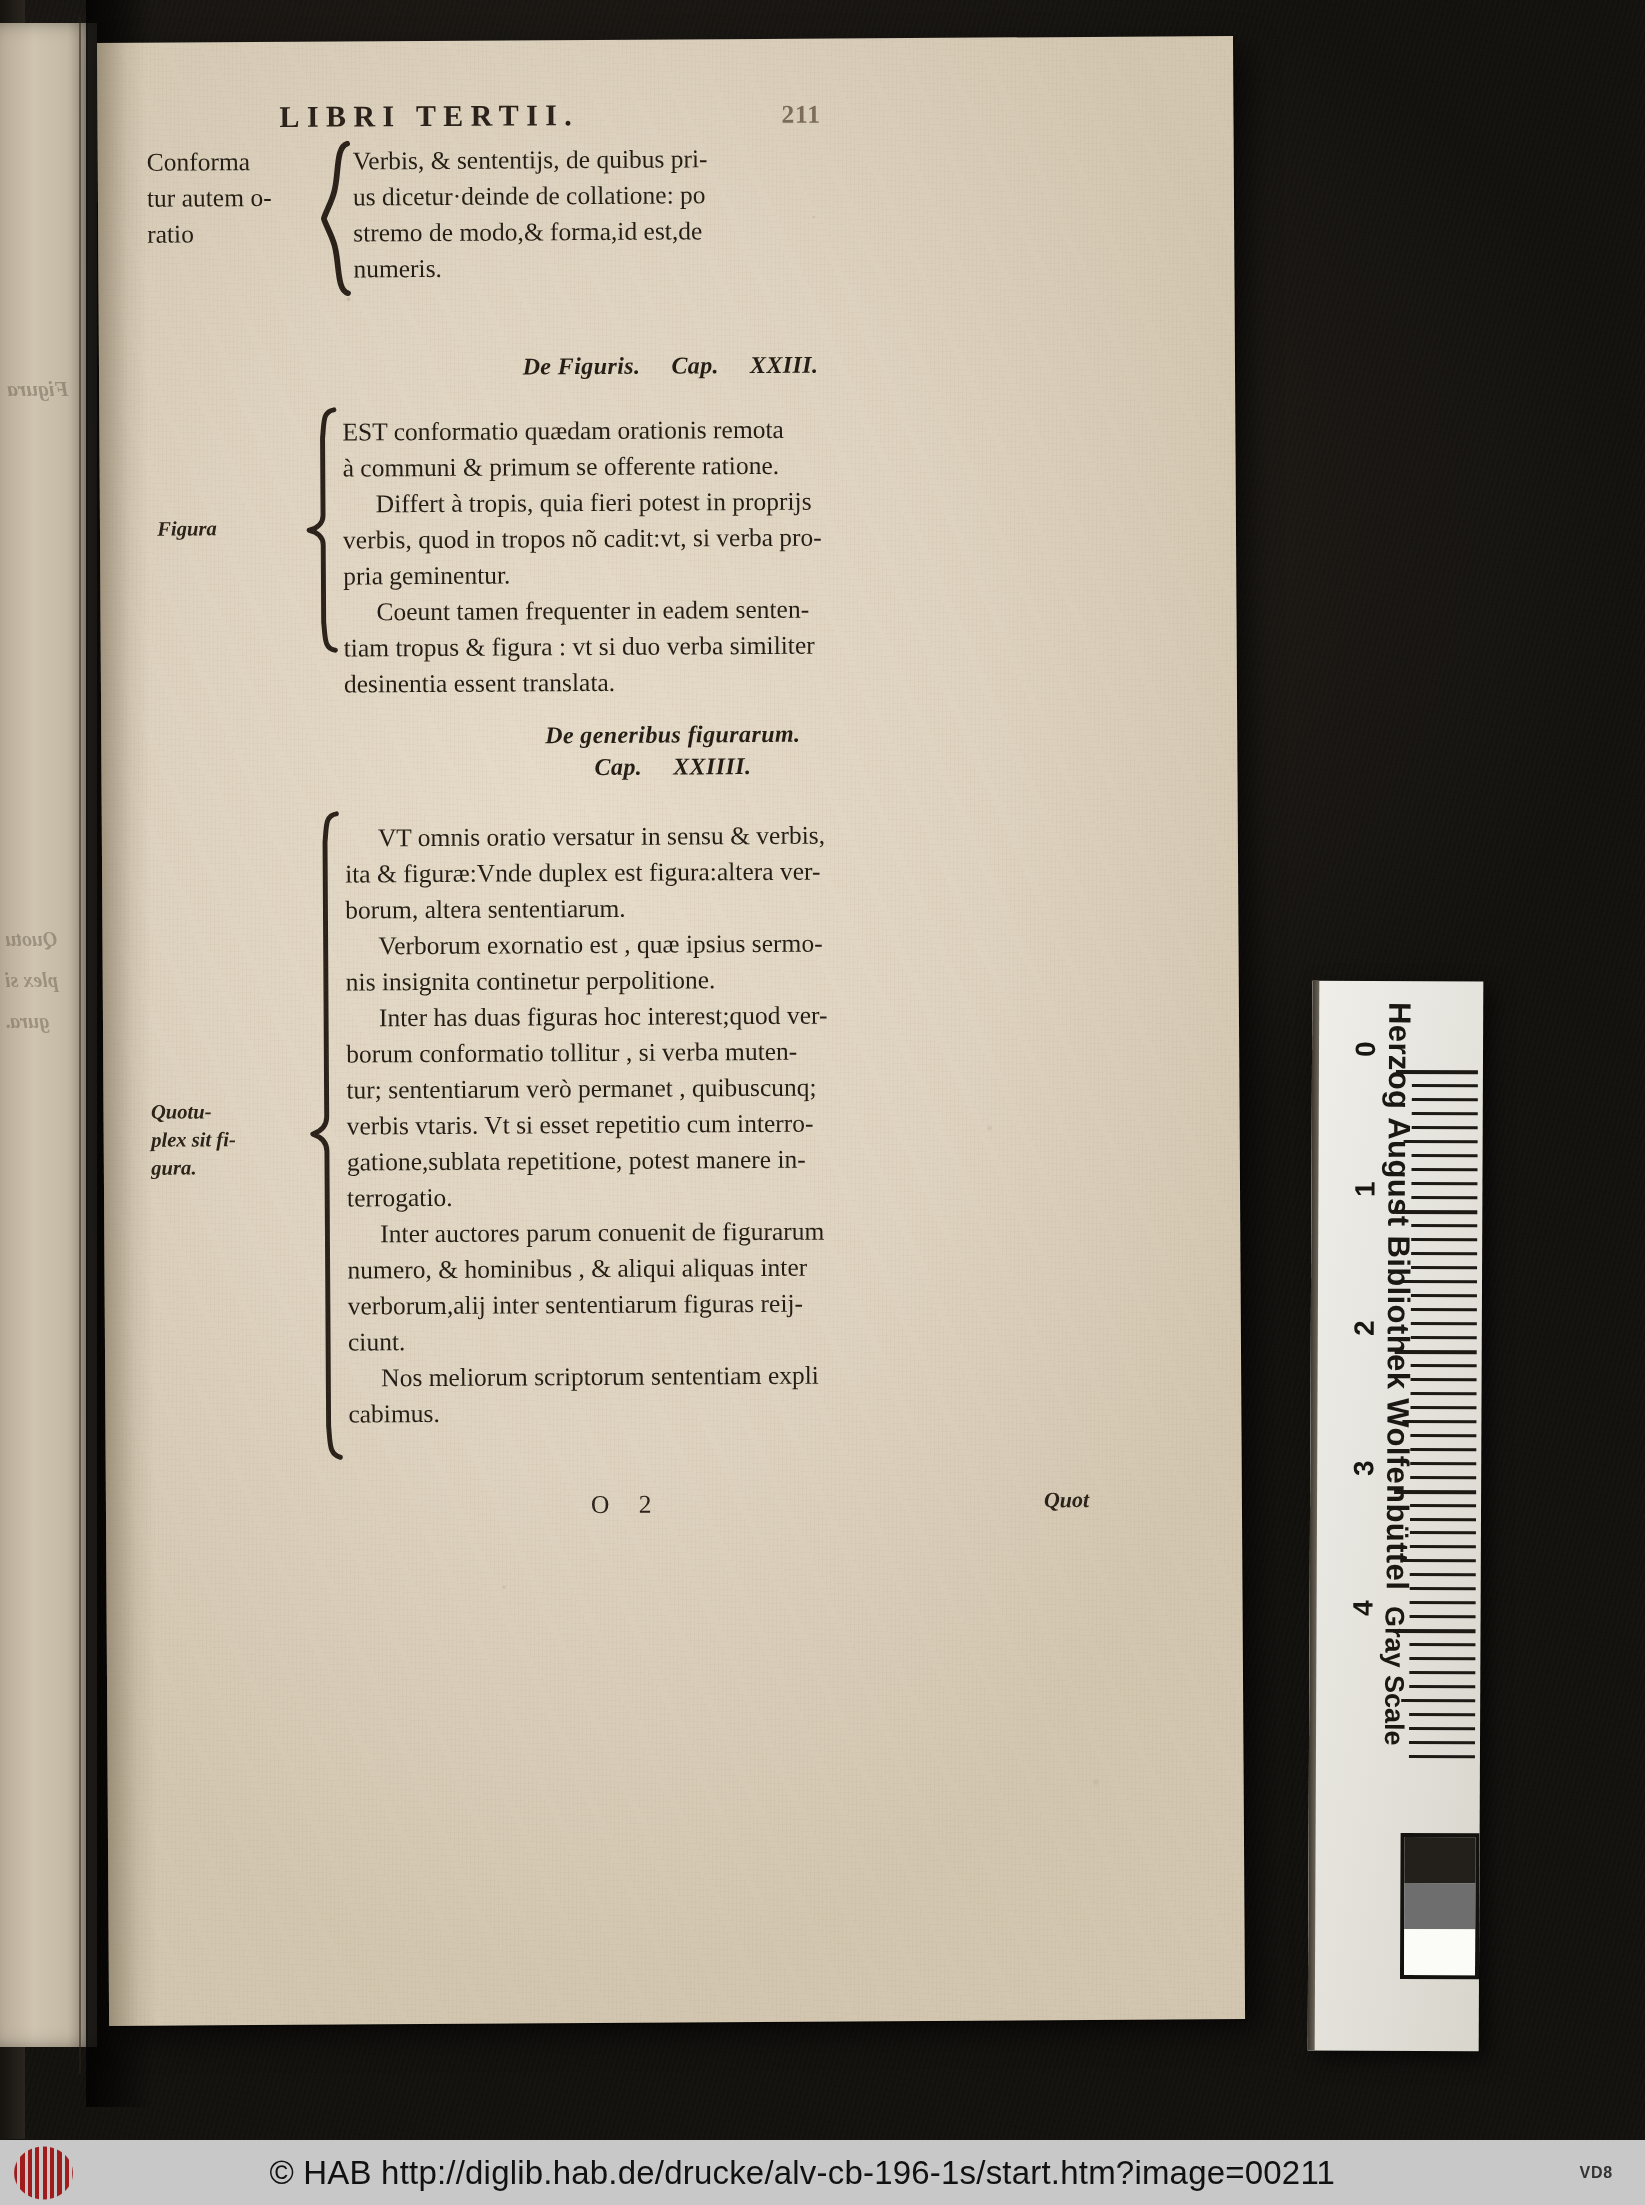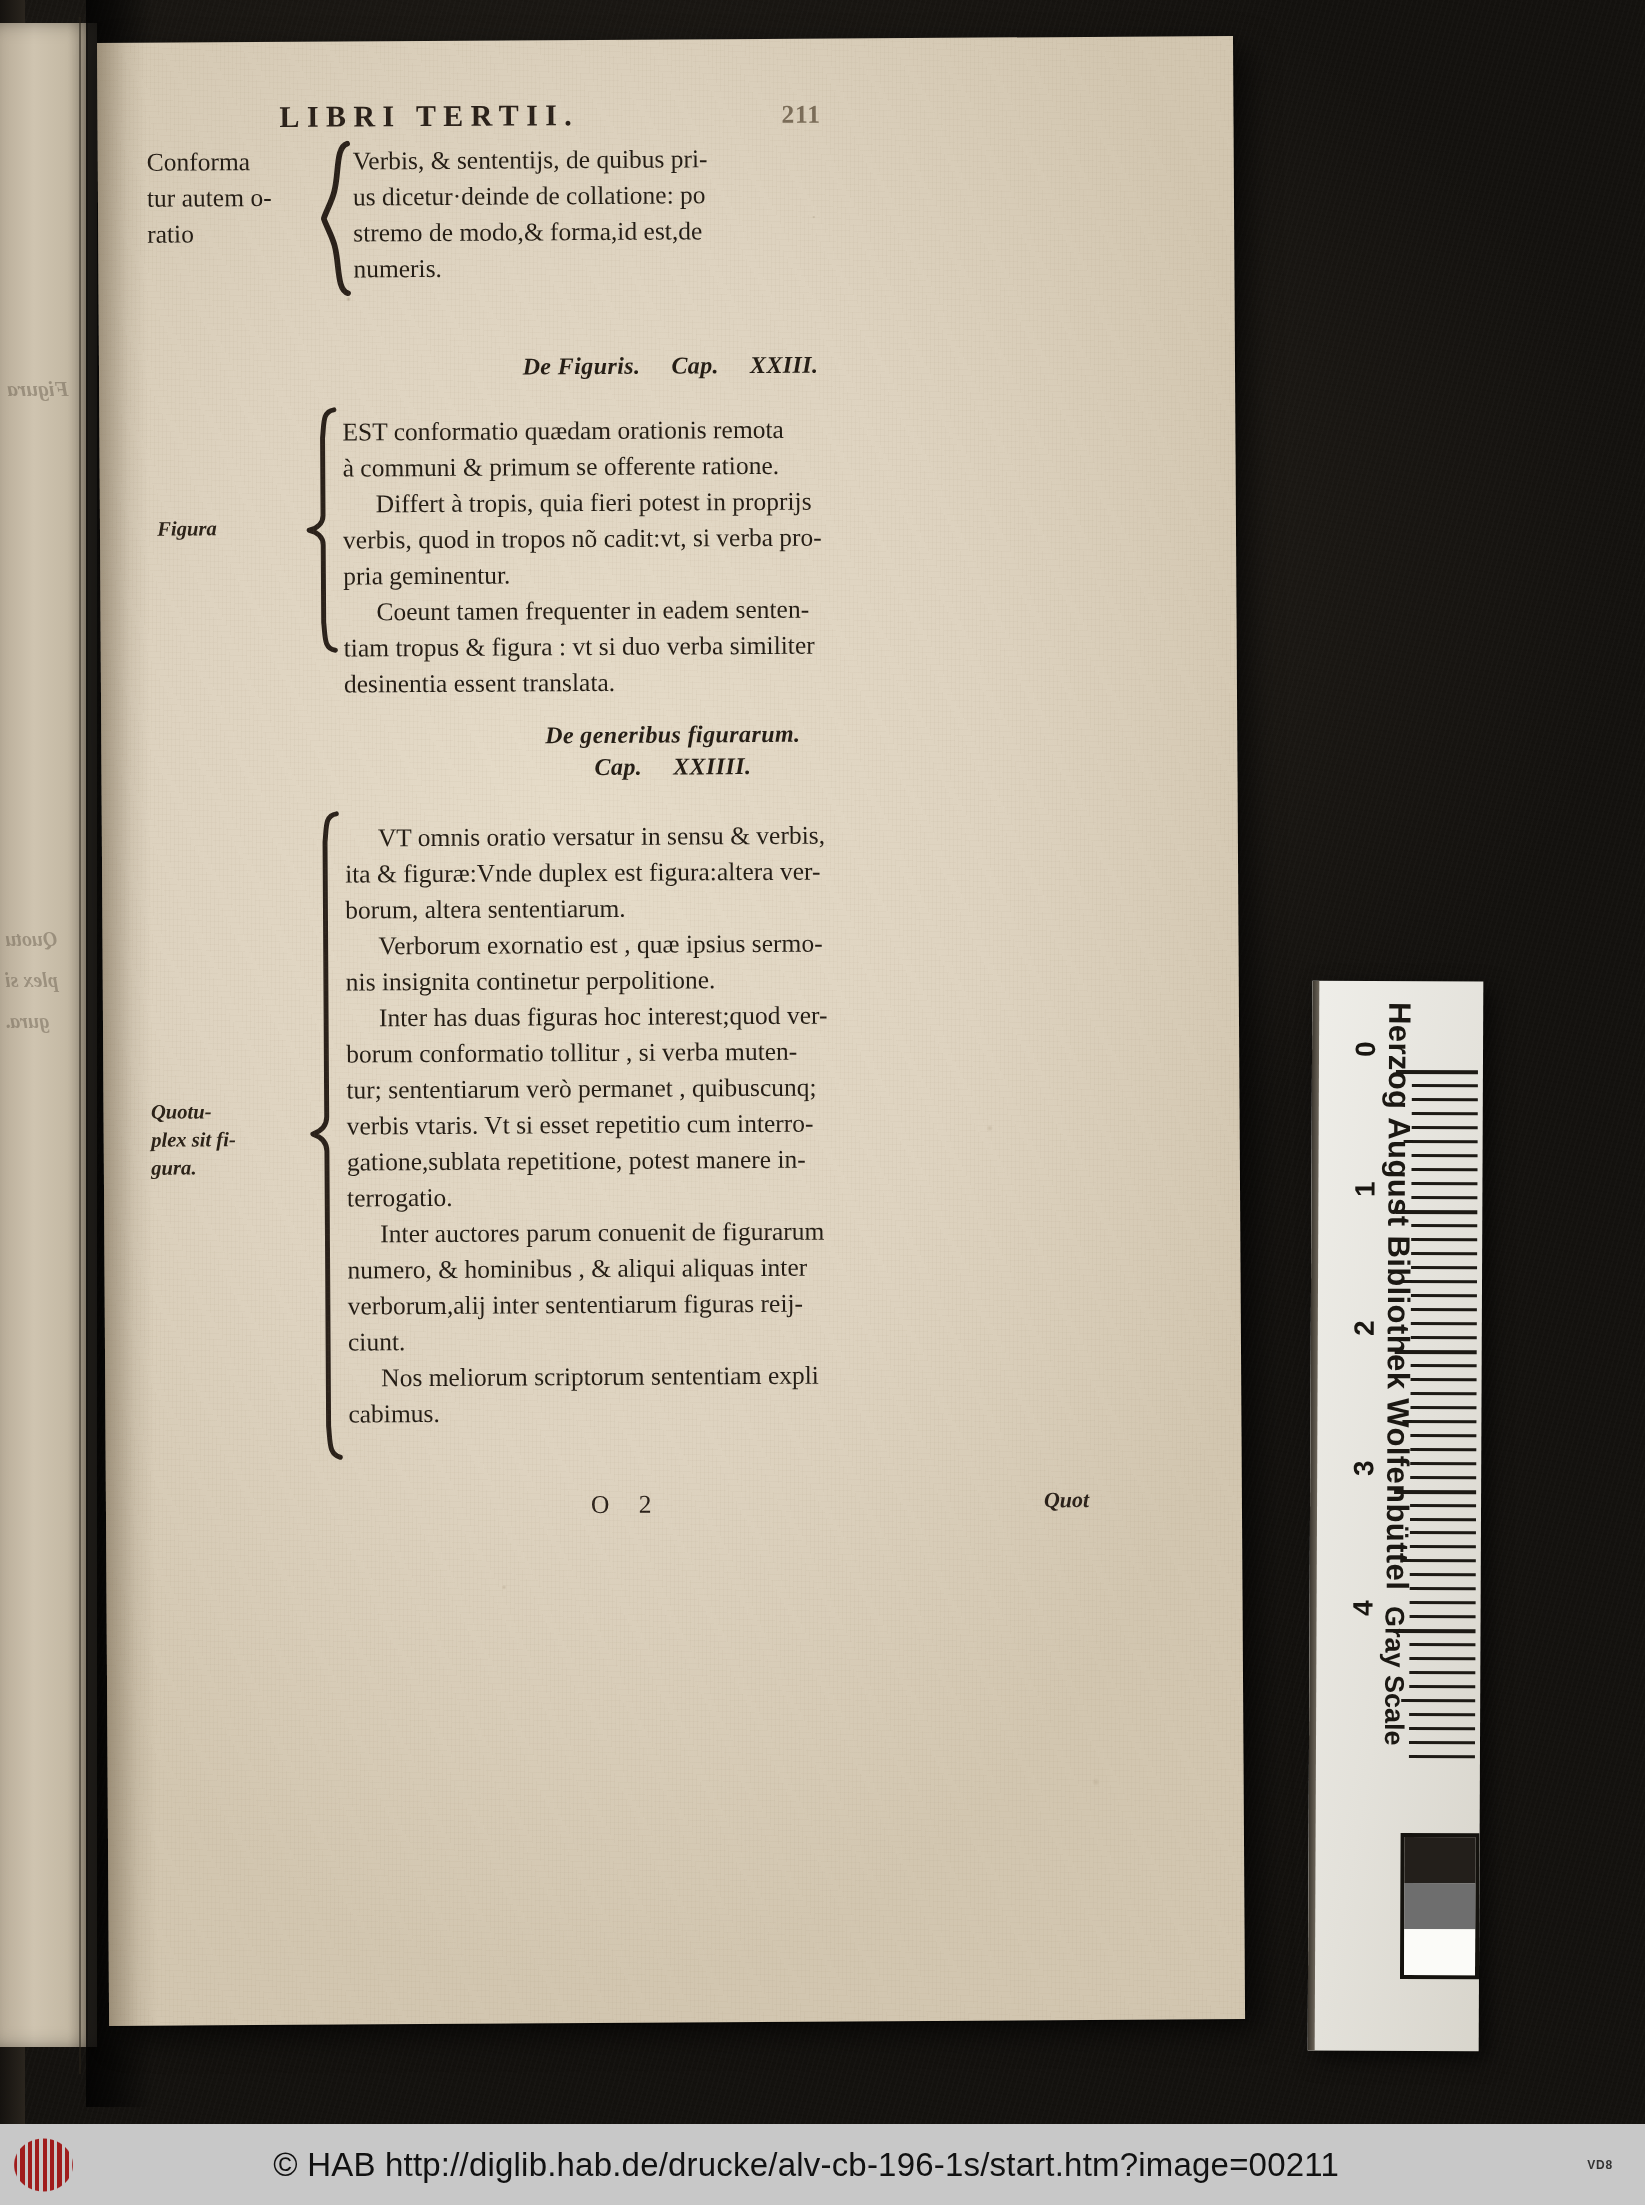--- a/index.html
+++ b/index.html
@@ -174,40 +174,40 @@
     transform-origin:left top;
   }
   .gsbox{
     position:absolute;left:92px;top:852px;width:79px;height:146px;
     border:4.1px solid #14120e;box-sizing:border-box;
   }
   .gsbox div{width:100%;height:33.33%;}
 
   
   .credit{
-    position:absolute;left:0;bottom:0;width:1646px;height:81px;
+    position:absolute;left:0;bottom:0;width:1646px;height:65px;
     background:#c8c8c8;
     display:flex;align-items:center;
   }
   .credit .logo{
     width:61px;height:54px;margin-left:13px;flex:none;
     background:
       repeating-linear-gradient(90deg,#a01c1c 0 4.1px, #c8c8c8 4.1px 7.4px);
     -webkit-mask-image: radial-gradient(ellipse 30px 27px at 50% 50%, #000 96%, transparent 100%);
             mask-image: radial-gradient(ellipse 30px 27px at 50% 50%, #000 96%, transparent 100%);
   }
   .credit .txt{
     flex:1;text-align:center;
     font-family:"Liberation Sans",sans-serif;
     font-size:33px;color:#111;letter-spacing:0.2px;
     margin-left:-49px;
   }
   .credit .vdb{
     font-family:"Liberation Sans",sans-serif;
-    font-size:12px;font-weight:bold;color:#333;
+    font-size:16px;font-weight:bold;color:#333;
     margin-right:33px;letter-spacing:0.8px;
   }
 
   
   .edge-strip{
     position:absolute;left:0;top:0;width:25px;height:2139px;
     background:linear-gradient(90deg,#15120f,#2a251e);
   }
 </style>
 </head>

